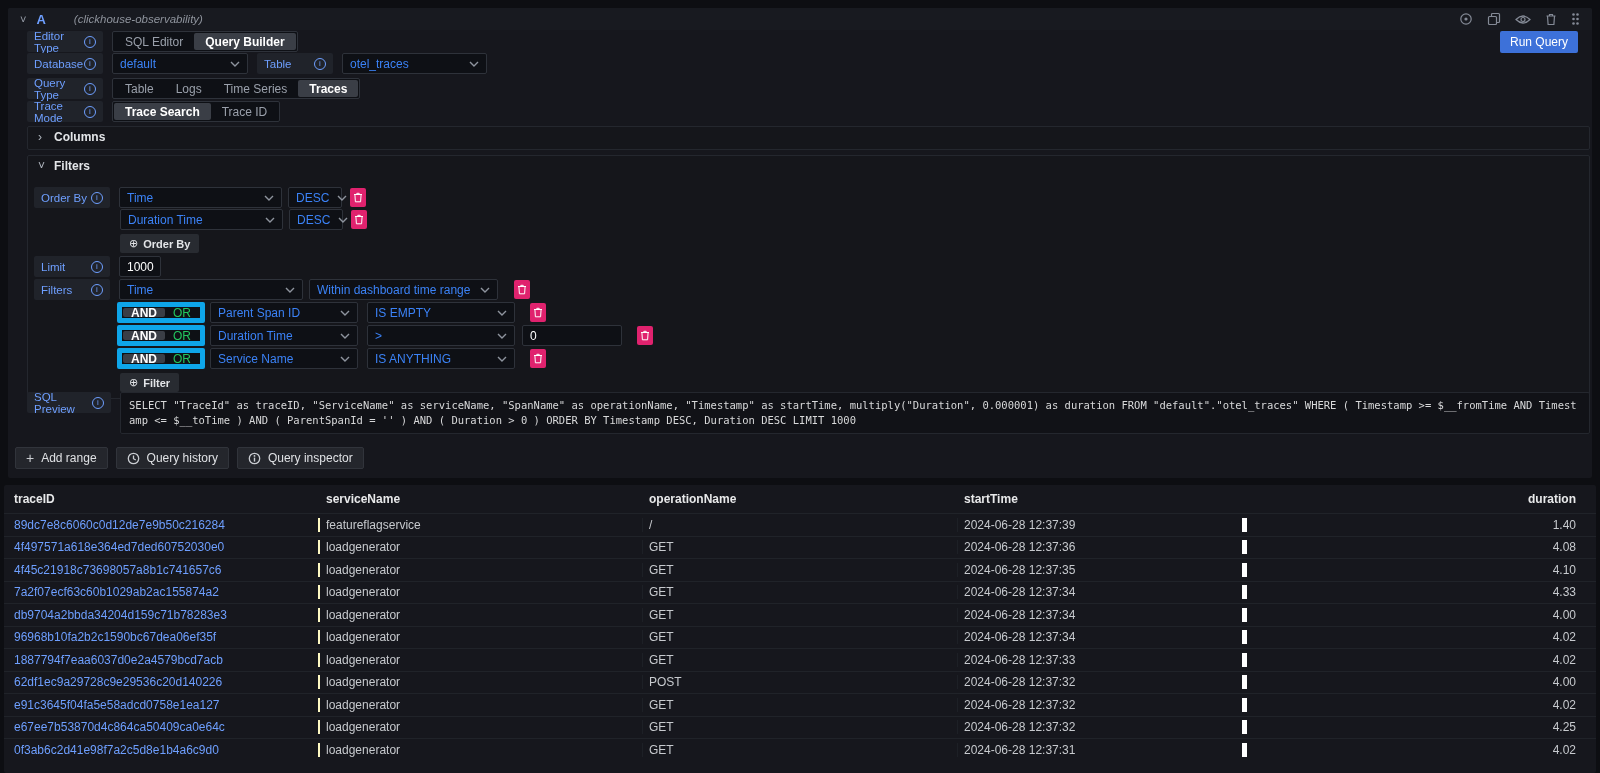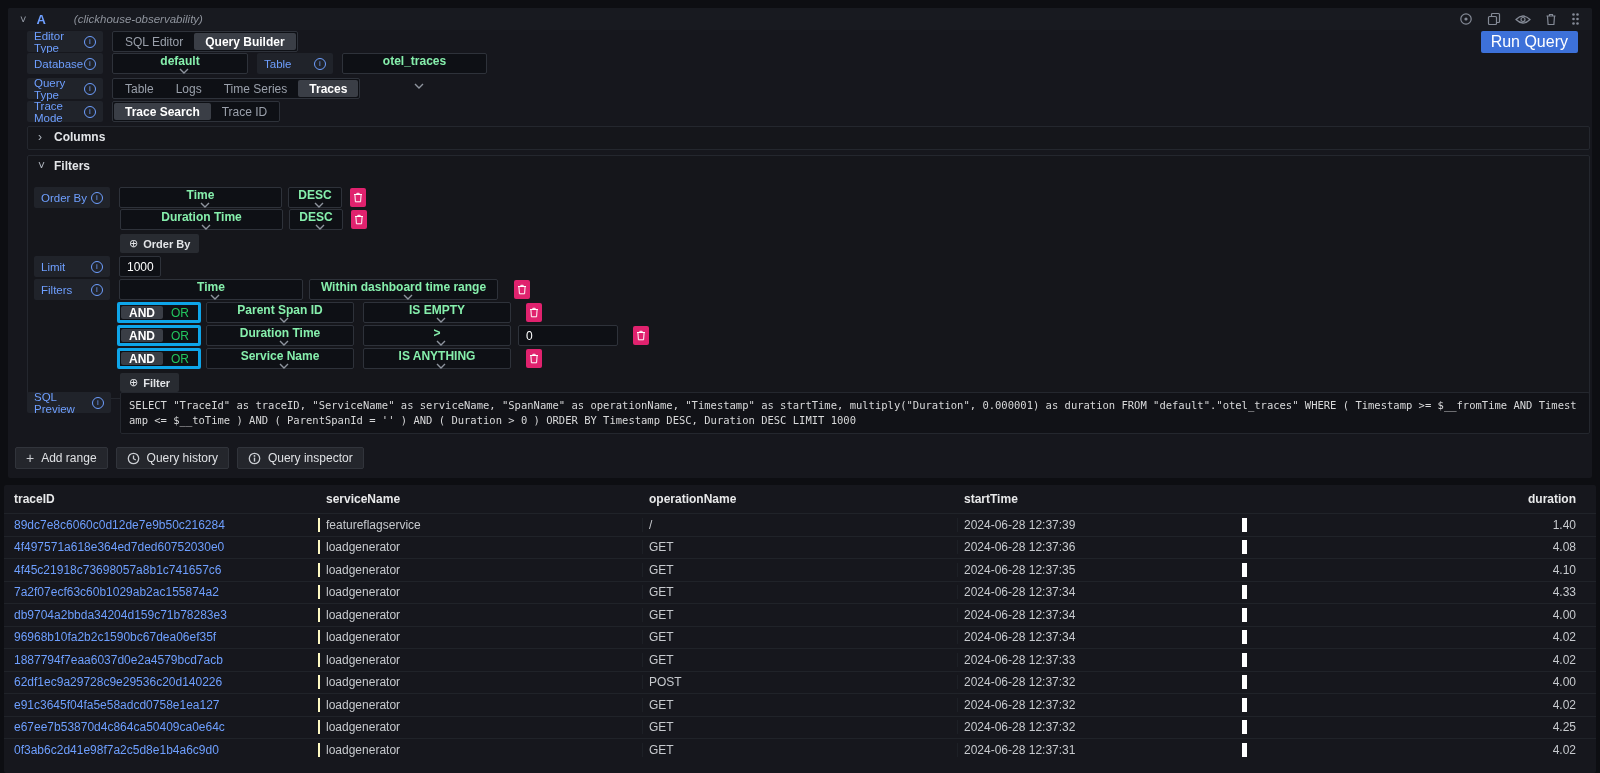--- a/index.html
+++ b/index.html
@@ -20,21 +20,21 @@
   .row { position:absolute; display:flex; align-items:stretch; height:21px; }
   .lbl { width:76px; background:#20232a; color:#6e9fff; display:flex; align-items:center;
     justify-content:space-between; padding:0 7px; font-size:11.5px; font-weight:500;
     border-radius:2px; flex:none; }
   .info { width:12px; height:12px; border:1px solid #6e9fff; border-radius:50%;
     font-size:8px; line-height:10px; text-align:center; color:#6e9fff; flex:none; font-style:normal;}
   .gap { width:9px; flex:none; }
 
   .select { background:#0e1015; border:1px solid #2e323a; border-radius:2px;
     display:flex; align-items:center; justify-content:space-between; padding:0 7px;
-    color:#86efac; font-weight:700; cursor:pointer;flex-direction:column; }
+    color:#3b82f6; font-weight:400; cursor:pointer; }
   .select .caret { margin-left:8px; }
   .input { background:#0e1015; border:1px solid #2e323a; border-radius:2px;
     display:flex; align-items:center; padding:0 7px; color:#fff; font-weight:500; }
 
   .radio-group { display:flex; background:#0e1015; border:1px solid #2e323a;
     border-radius:2px; padding:1px; height:21px; }
   .radio-opt { padding:0 11px; display:flex; align-items:center; color:#9aa0ab;
     font-weight:500; cursor:pointer; border-radius:2px; white-space:nowrap;}
   .radio-opt.sel { background:#3a3e46; color:#fff; font-weight:700; }
 
@@ -44,37 +44,37 @@
   .sect { position:absolute; left:19px; right:2px; border:1px solid #24272e;
     border-radius:2px; background:#15161b; }
   .sect-title { display:flex; align-items:center; gap:8px; color:#e3e5e8;
     font-weight:700; font-size:12px; padding:4px 0 0 10px; cursor:pointer;}
   .sect-title .chev { color:#aeb4bd; font-weight:400; font-size:12px; width:8px;}
 
   .frow { display:flex; align-items:stretch; height:21px; margin-left:6px; }
   .add-btn { display:inline-flex; align-items:center; gap:5px; background:#282b31;
     color:#e3e5e8; font-size:11px; font-weight:500; padding:0 9px; height:19px;
     border:none; border-radius:2px; margin-left:92px; cursor:pointer; }
-  .bool-group { display:flex; background:#0e1015; border:3px solid #0ea5e9; border-radius:2px; padding:1px; }
+  .bool-group { display:flex; background:#0e1015; border:5px solid #0ea5e9; border-radius:2px; padding:1px; }
   .bool-opt { padding:0 8px; display:flex; align-items:center; color:#22c55e; font-weight:500; cursor:pointer;}
   .bool-opt.sel { background:#3a3e46; color:#fff; font-weight:700; border-radius:2px;}
 
   .sql-row { position:absolute; top:384px; left:19px; right:2px; display:flex; align-items:flex-start;}
   .sql-code { flex:1; margin-left:9px; background:#111217; border:1px solid #24272e;
     border-radius:2px; padding:5px 8px; font-family:"DejaVu Sans Mono", monospace;
     font-size:10.5px; line-height:15px; color:#d8d9da; word-break:break-all; white-space:normal; }
 
   .footer { position:absolute; top:439px; left:7px; display:flex; gap:8px; }
   .fbtn { display:inline-flex; align-items:center; gap:7px; background:#24262c;
     border:1px solid #31343b; border-radius:2px; color:#dfe1e4; font-size:12px;
     font-weight:500; height:22px; padding:0 10px; cursor:pointer; }
   .fbtn .plus { font-size:14px; color:#c9ccd1; }
 
   .run-btn { position:absolute; top:23px; right:14px; height:22px; background:#3d71d9;
-    color:#fff; border:none; border-radius:2px; font-weight:500; font-size:16px;
+    color:#fff; border:none; border-radius:2px; font-weight:500; font-size:12px;
     padding:0 10px; cursor:pointer; }
 
   
   .tpanel { position:absolute; top:485px; left:4px; width:1592px; height:288px;
     background:#16171d; border-radius:2px; overflow:hidden; }
   .tpanel-title { padding:6px 0 0 10px; font-weight:700; font-size:12px; color:#e8e9ea; height:25px;}
   .thead, .trow { display:flex; align-items:center; padding-left:4px; }
   .thead { height:28px; font-weight:700; color:#e8e9ea; }
   .trow { height:22.5px; border-top:1px solid #202329; color:#c7cace; }
   .c1 { width:312px; padding-left:6px; border-right:2px solid #fef9c3; overflow:hidden; white-space:nowrap;}

